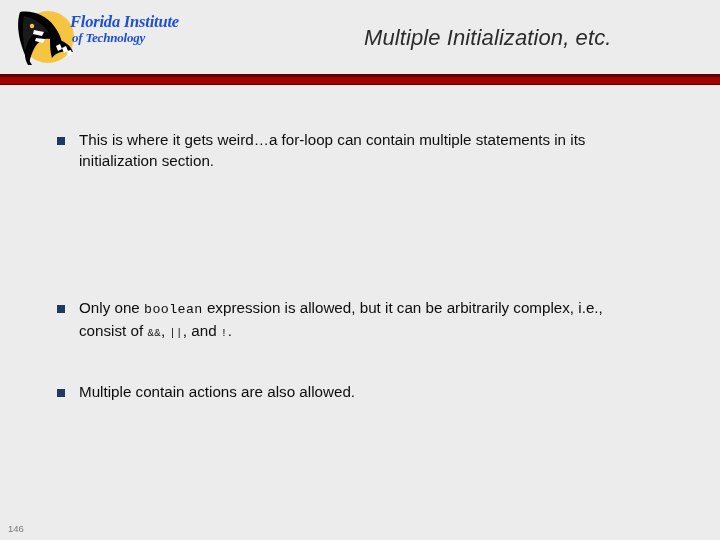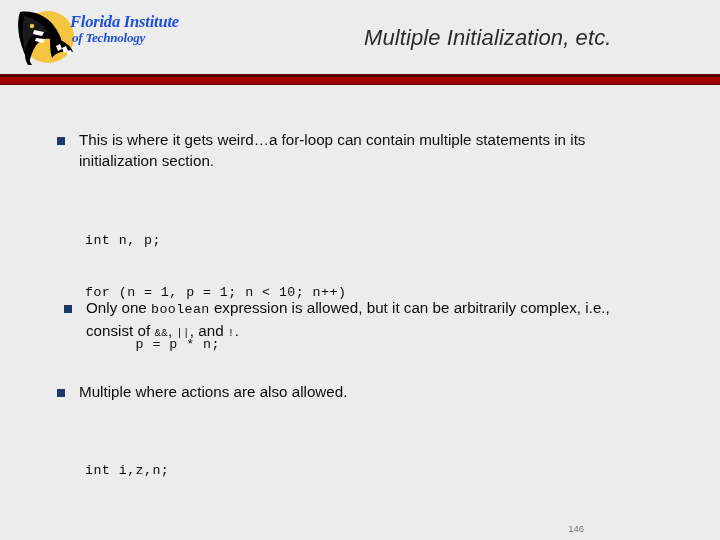--- a/index.html
+++ b/index.html
@@ -117,21 +117,21 @@
     font-size: 13.3px;
     letter-spacing: 0.4px;
   }
   .op-inline {
     font-family: "Liberation Mono", monospace;
     font-size: 10.6px;
     letter-spacing: 0.4px;
   }
 
   #bullet-1 { left: 57px; top: 44px; width: 610px; }
-  #bullet-2 { left: 64px; top: 212px; width: 580px; }
+  #bullet-2 { left: 57px; top: 212px; width: 580px; }
   #bullet-3 { left: 57px; top: 296px; width: 450px; }
 
   
   .code-block {
     position: absolute;
     font-family: "Liberation Mono", monospace;
     font-size: 13.3px;
     color: #0d0d0d;
     letter-spacing: 0.45px;
     white-space: pre;
@@ -140,23 +140,24 @@
 
   #code-block-1 { left: 85px; top: 114px; }
   #code-block-2 { left: 85px; top: 344px; }
 
   
   #page-number {
     position: absolute;
     left: 0;
     top: 523px;
     width: 584px;
-    text-align: right;
+    text-align: left;
     font-size: 9.5px;
     color: #7a7a7a;
+    padding-left: 8px;
   }
 </style>
 </head>
 <body style="background: rgb(236, 236, 236);">
 
 <div id="slide-header">
 
   <div id="logo-block">
 
     <div id="logo-mark">
@@ -192,37 +193,31 @@
   <div id="header-rule" style="background: rgb(165, 0, 0); border-top-color: rgb(89, 0, 0); border-bottom-color: rgb(89, 0, 0);"></div>
 </div>
 
 <div id="slide-body">
 
   <div class="bullet-row" id="bullet-1">
     <div class="bullet-marker" style="background: rgb(31, 56, 100);"></div>
     <div class="bullet-text">This is where it gets weird…a for-loop can contain multiple statements in its initialization section.</div>
   </div>
 
-  <div class="code-block" id="code-block-1">
-    <div class="code-line">int n, p;</div>
-    <div class="code-line">for (n = 1, p = 1; n &lt; 10; n++)</div>
-    <div class="code-line">      p = p * n;</div>
-  </div>
 
   <div class="bullet-row" id="bullet-2">
     <div class="bullet-marker" style="background: rgb(31, 56, 100);"></div>
     <div class="bullet-text">Only one <span class="code-inline">boolean</span> expression is allowed, but it can be arbitrarily complex, i.e., consist of <span class="op-inline">&amp;&amp;</span>, <span class="op-inline">||</span>, and <span class="op-inline">!</span>.</div>
   </div>
 
   <div class="bullet-row" id="bullet-3">
     <div class="bullet-marker" style="background: rgb(31, 56, 100);"></div>
-    <div class="bullet-text">Multiple where actions are also allowed.</div>
+    <div class="bullet-text">Multiple contain actions are also allowed.</div>
   </div>
 
   <div class="code-block" id="code-block-2">
-    <div class="code-line">int i,z,n;</div>
     
     
   </div>
 
 </div>
 
 <div id="page-number">146</div>
 
 </body></html>

